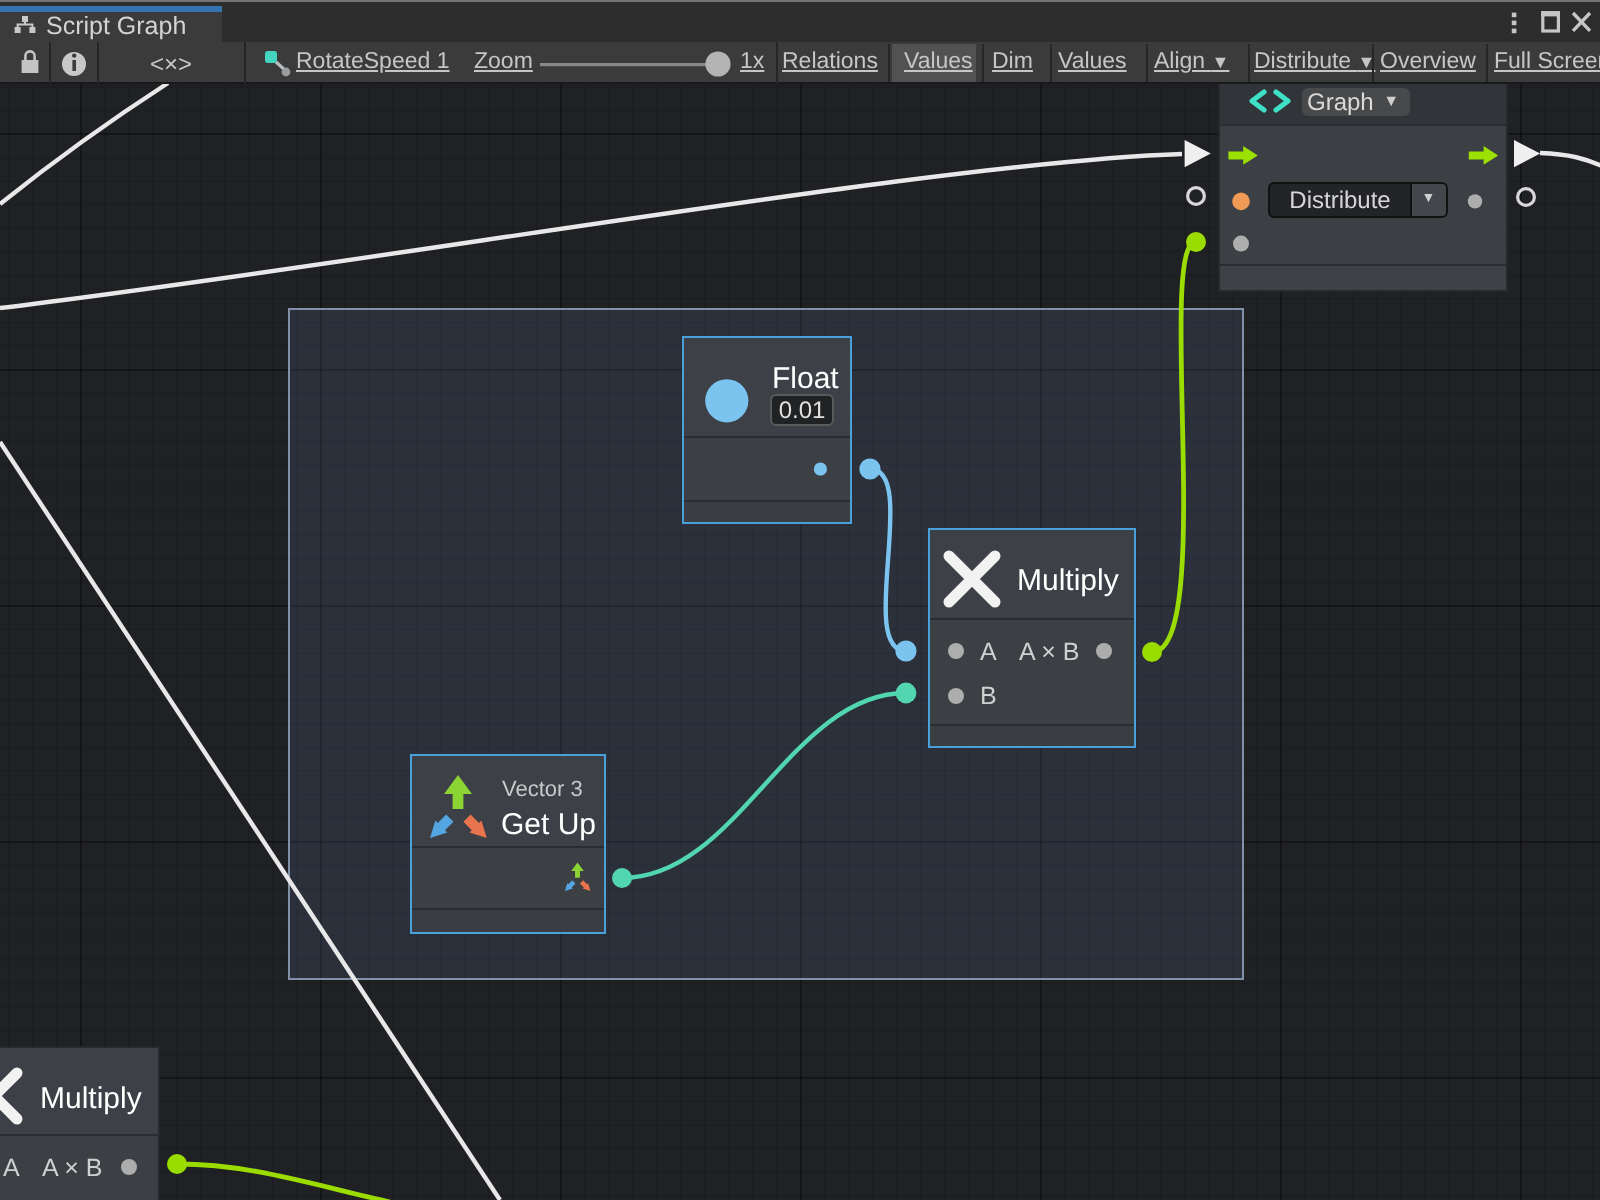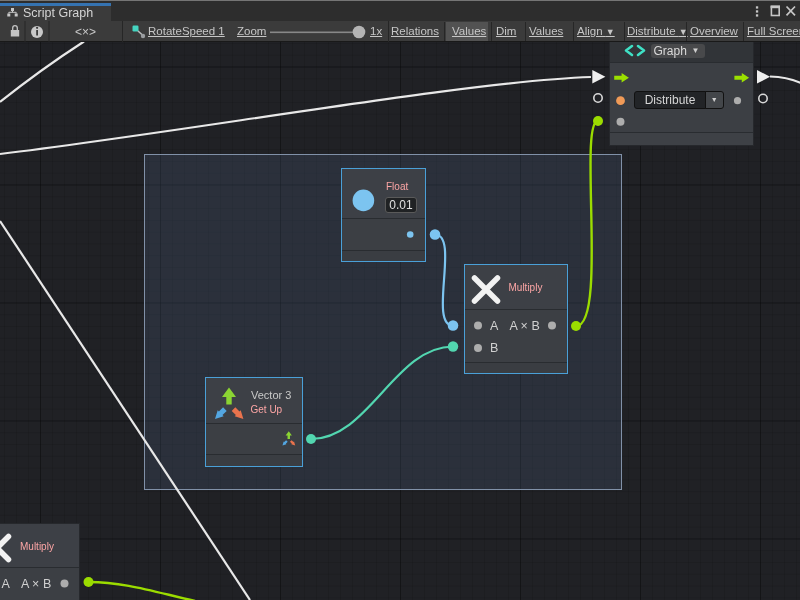--- a/index.html
+++ b/index.html
@@ -27,21 +27,21 @@
     background-position:40px 24.5px,40px 24.5px,4px 0.9px,4px 0.9px;}
   #selrect{left:144px;top:154px;width:478px;height:336px;background:rgba(82,106,142,0.22);
            border:1px solid #8191a8;box-sizing:border-box;z-index:2;}
   #wires{left:0;top:0;width:800px;height:600px;z-index:3;}
   
   .node{box-sizing:border-box;z-index:4;}
   .sel{border:1.5px solid #4aa0d8;}
   .nhead{position:absolute;left:0;top:0;right:0;background:#3d4046;}
   .nbody{position:absolute;left:0;right:0;background:#3c3f44;border-top:1px solid #292c30;}
   .nfoot{position:absolute;left:0;right:0;bottom:0;background:#3a3d42;border-top:1px solid #292c30;}
-  .ntitle{position:absolute;color:#fca5a5;font-size:10px;white-space:nowrap;}
+  .ntitle{position:absolute;color:#ffffff;font-size:15px;white-space:nowrap;}
   .plabel{position:absolute;color:#d0d0d0;font-size:12.5px;white-space:nowrap;}
 </style>
 </head>
 <body>
 <div id="page">
 
   <div class="abs" id="canvas"></div>
   <div class="abs" id="selrect"></div>
 
   <svg class="abs" id="wires" viewBox="0 0 800 600">

